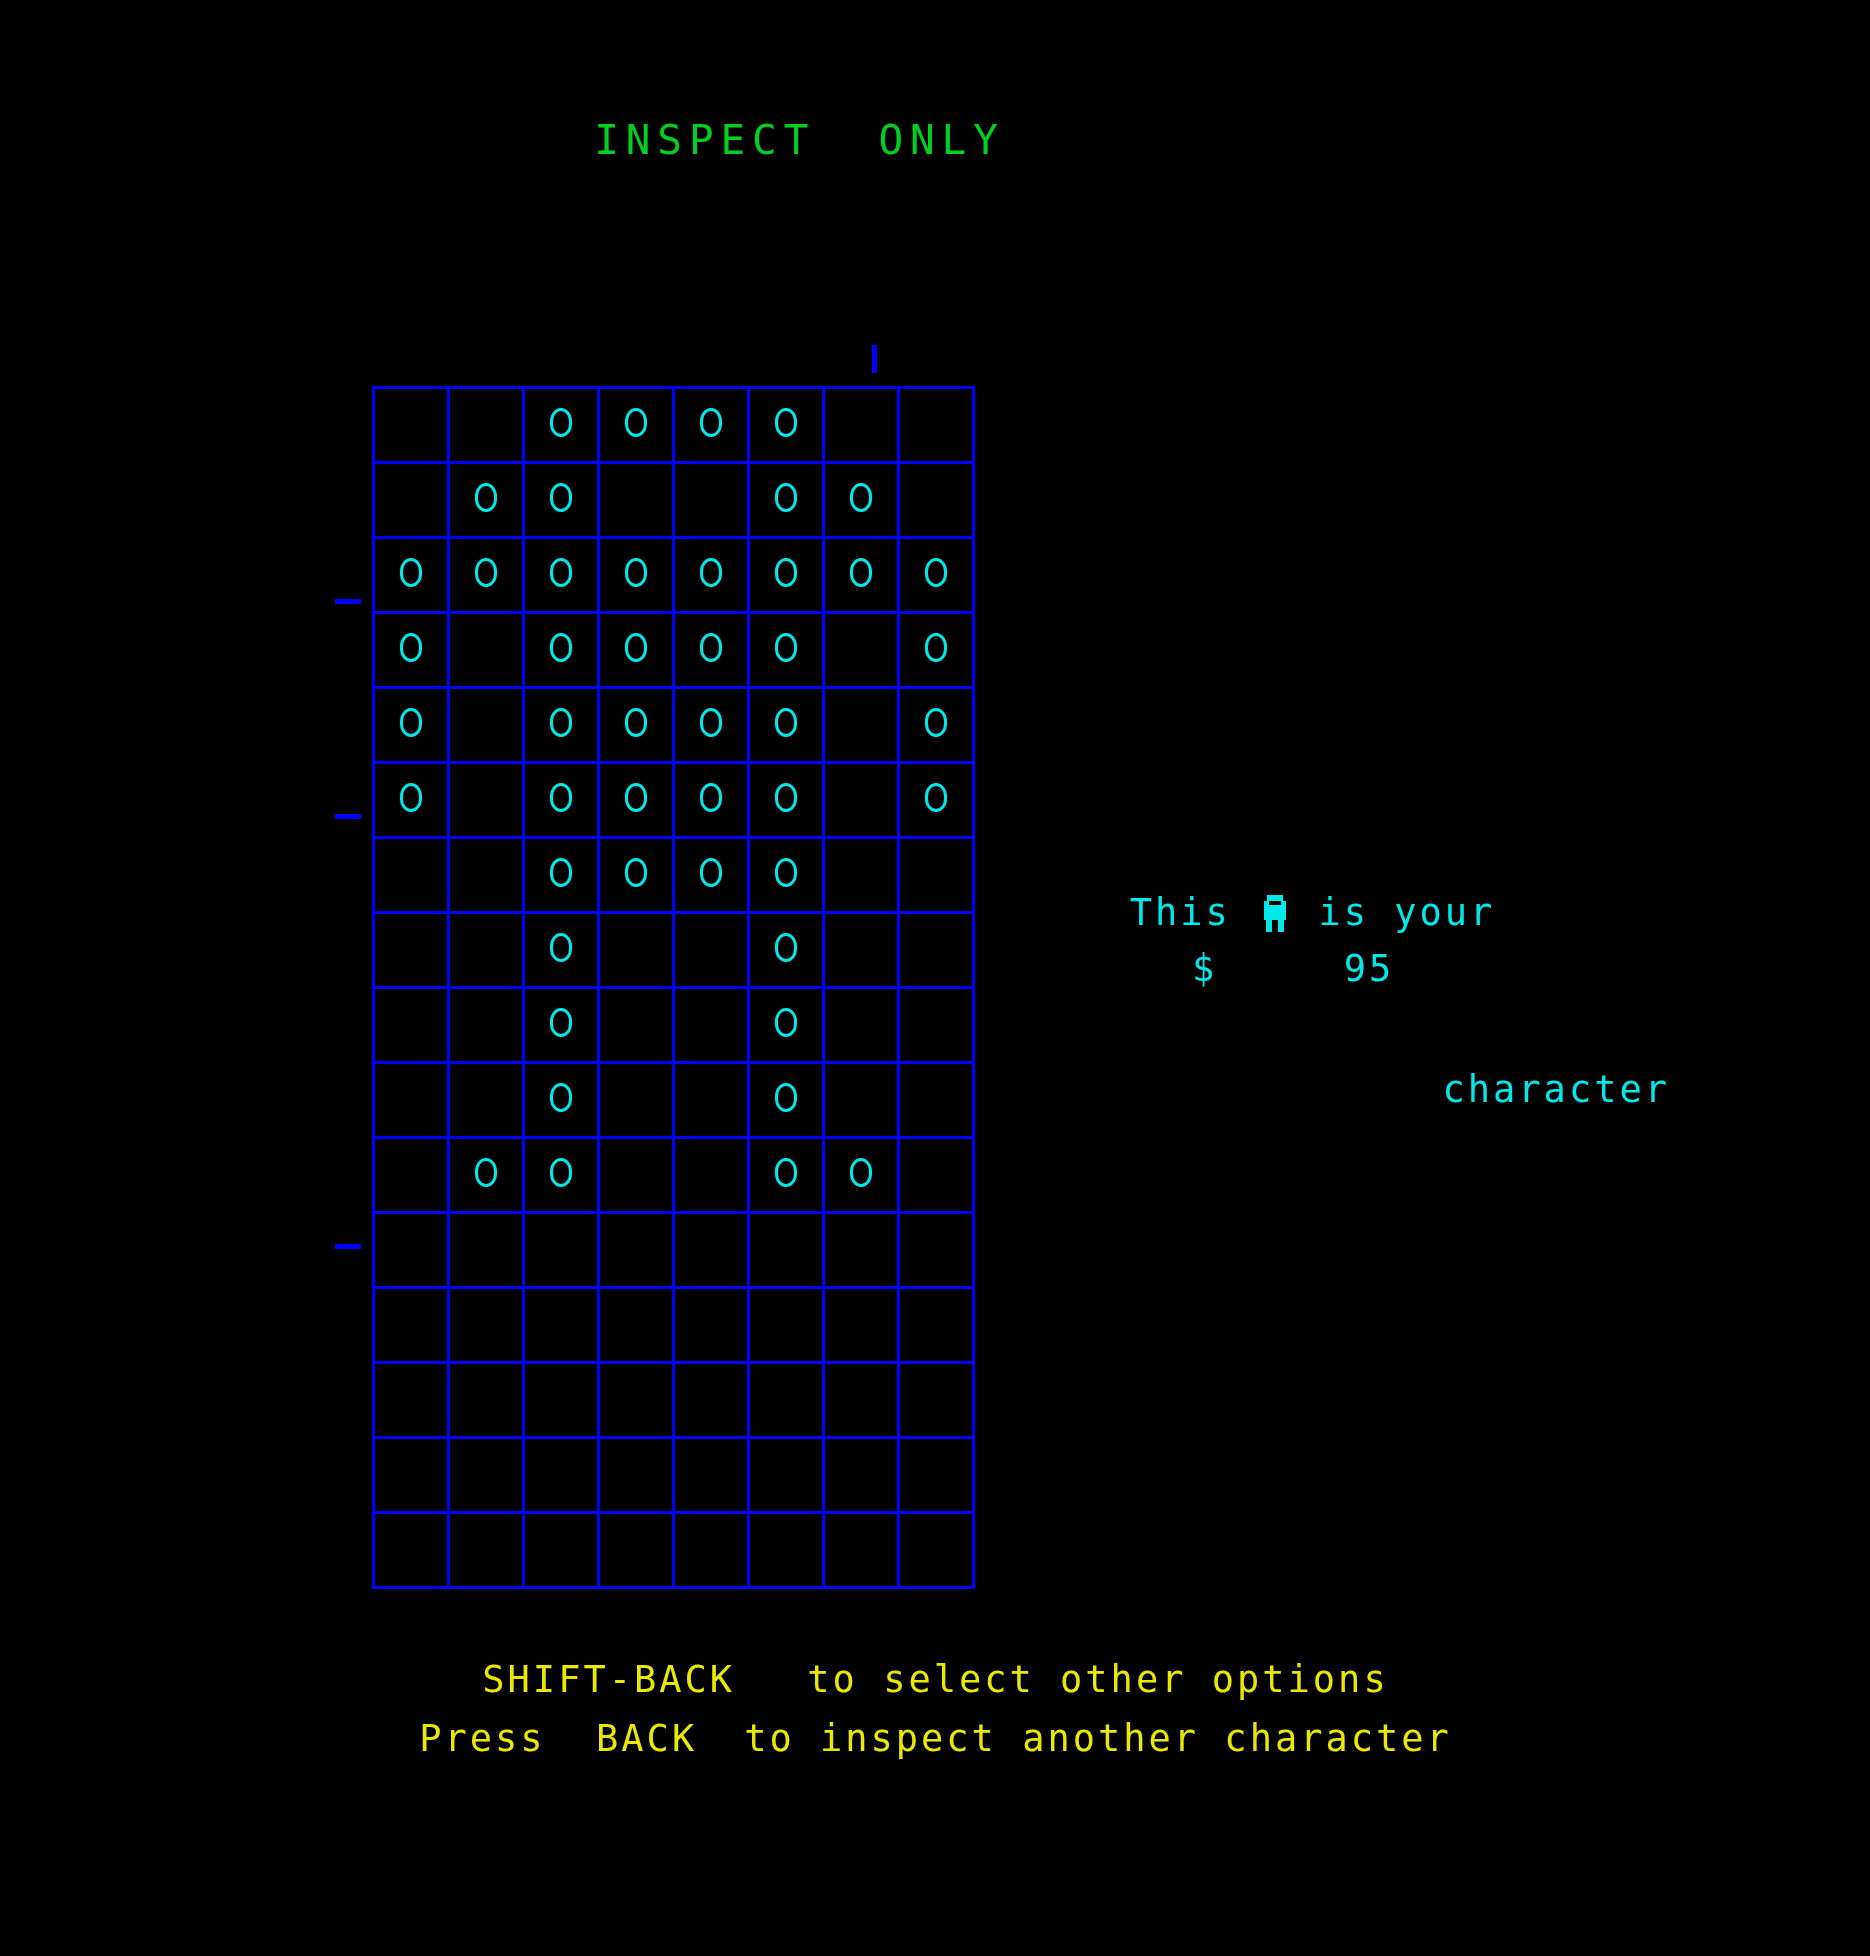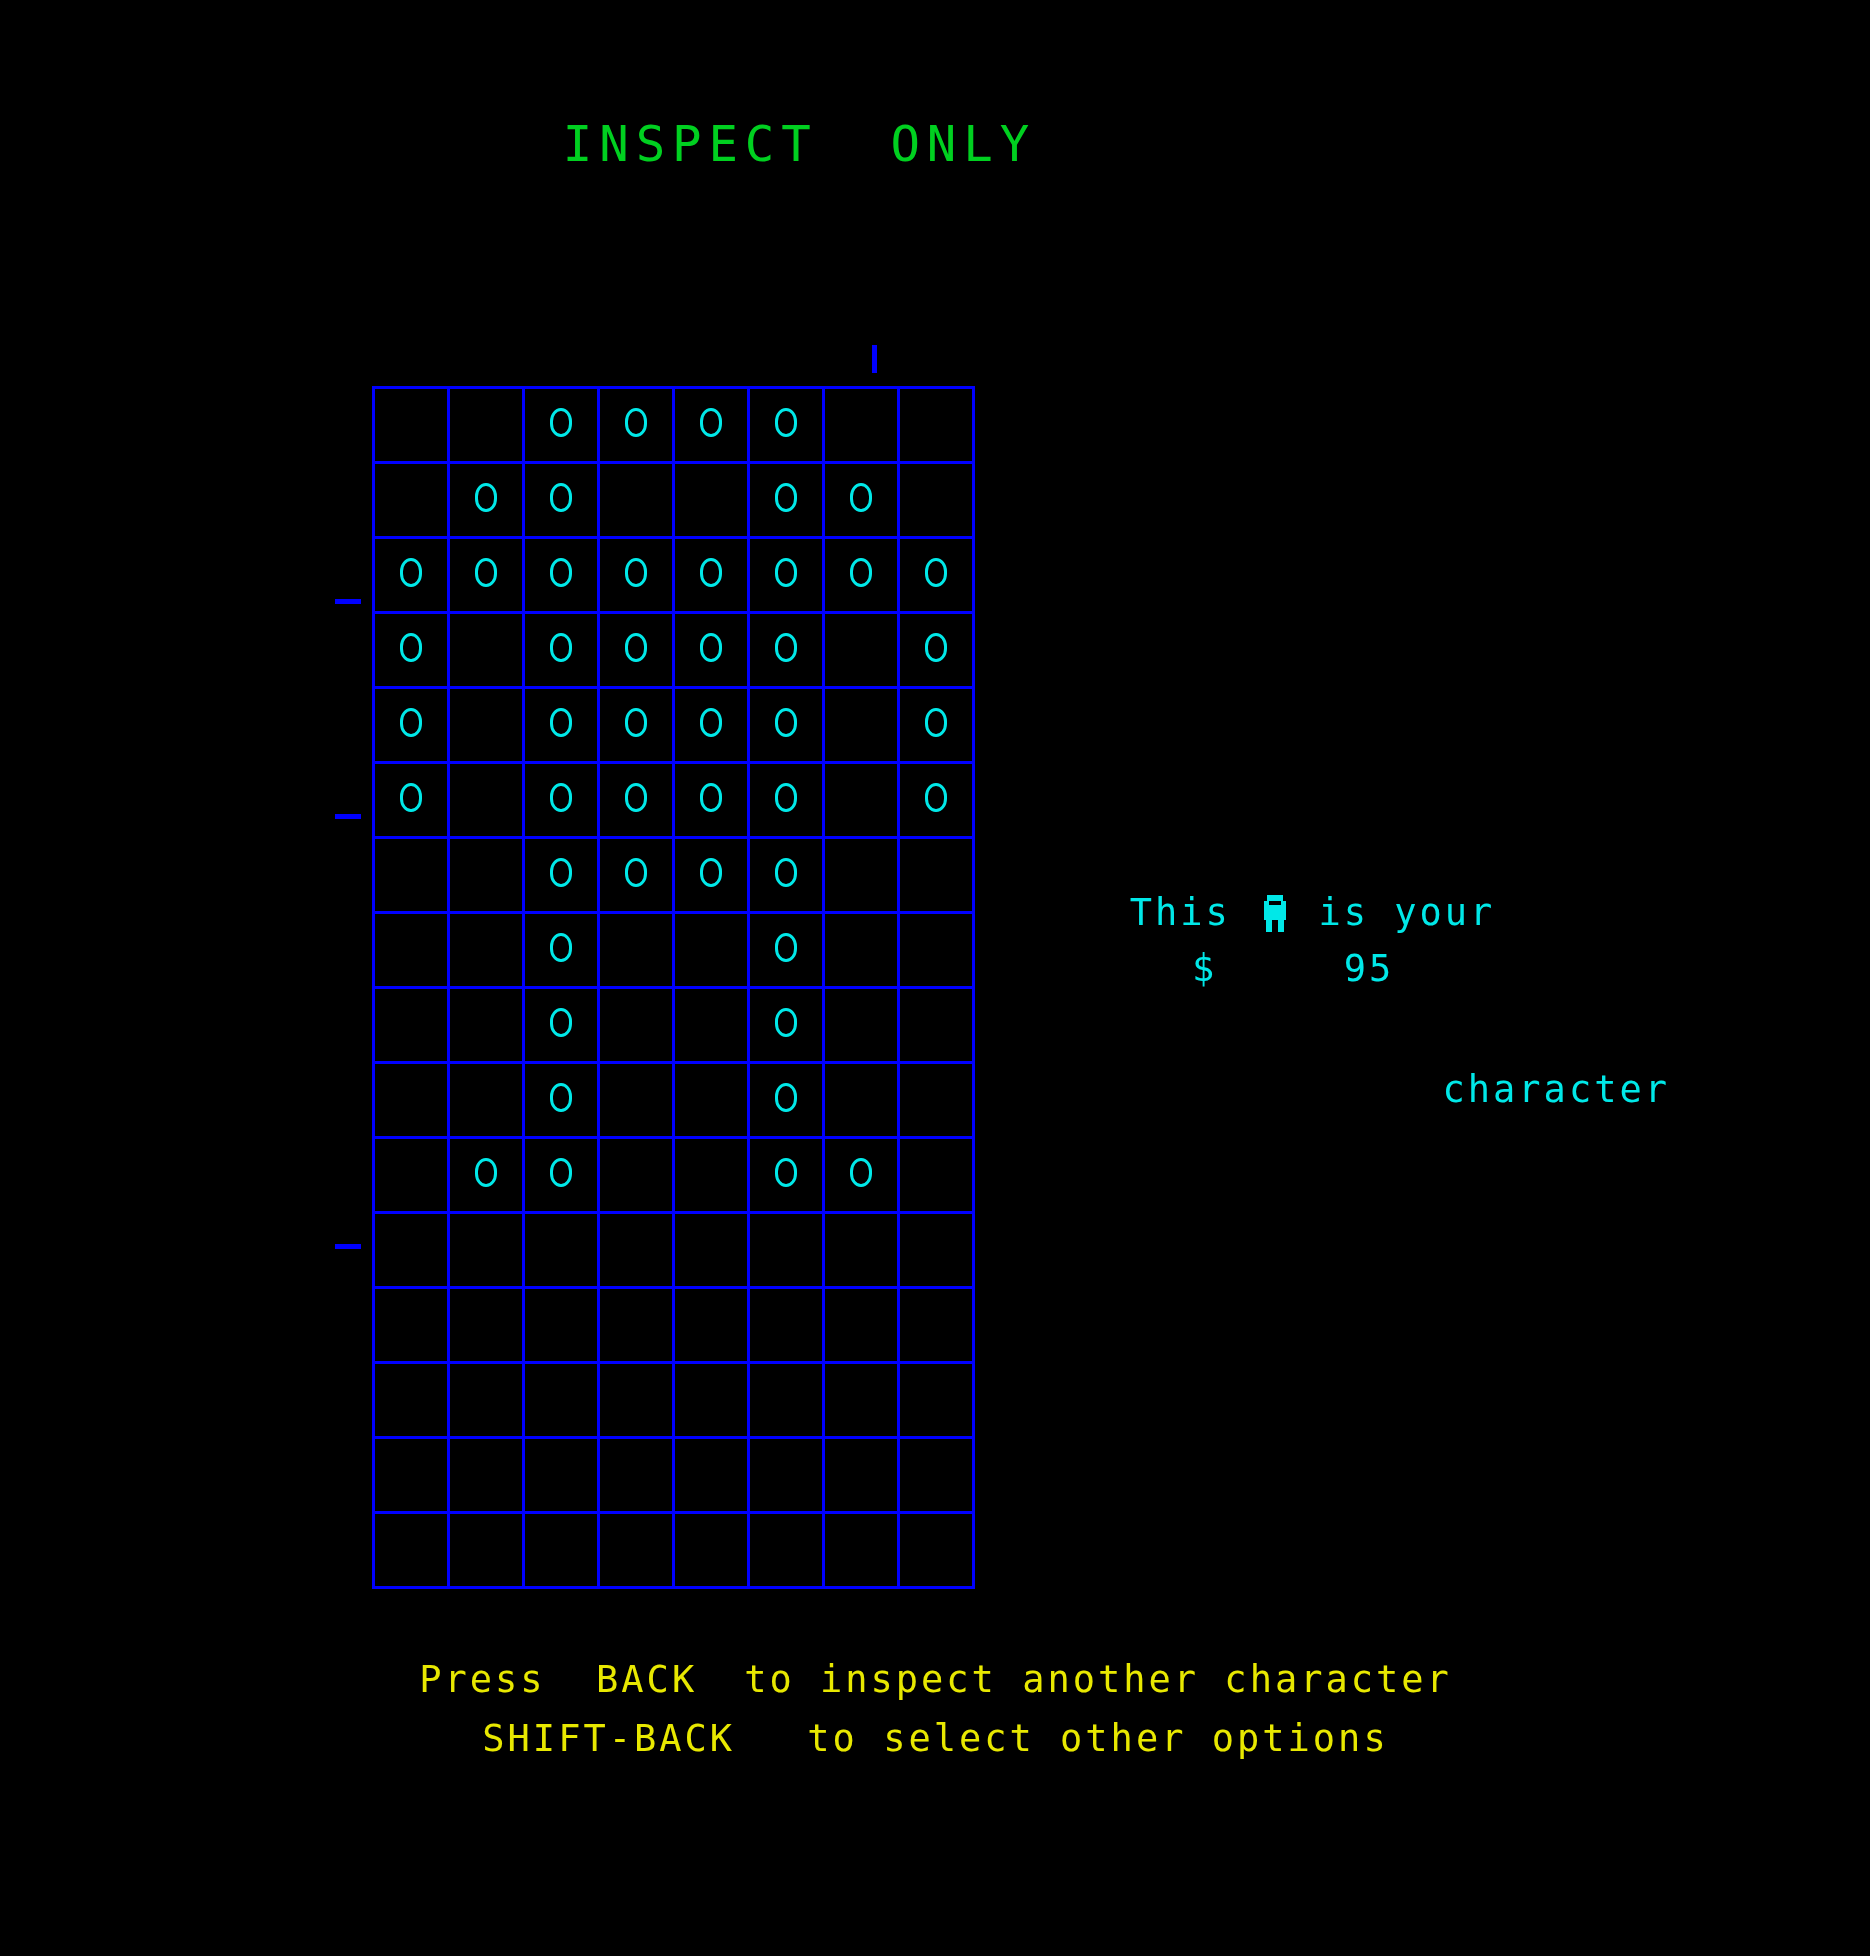--- a/index.html
+++ b/index.html
@@ -26,21 +26,21 @@
   }
 
   
   #title {
     position: absolute;
     left: 0;
     top: 116px;
     width: 1592px;
     text-align: center;
     color: #00d020;
-    font-size: 49px;
+    font-size: 41px;
     letter-spacing: 6.9px;
     font-weight: normal;
     white-space: pre;
     text-indent: 6.9px;
   }
 
   
   #grid-wrap {
     position: absolute;
     left: 372px;
@@ -379,16 +379,16 @@
       <div class="tick-v" style="left: 872px; top: 345px;"></div>
     </div>
 
   <div id="info">
     <span class="line1"><span>This </span><span class="figure-glyph"><span class="fig-head"></span><span class="fig-eye"></span><span class="fig-eyeslot"></span><span class="fig-body"></span><span class="fig-legL"></span><span class="fig-legR"></span></span><span> is your</span></span>
     <span class="line2">character</span>
   </div>
 
   <div id="money">$     95</div>
 
-  <div id="footer"><span class="frow"><span class="keycol">Press  BACK</span><span class="txtcol">to inspect another character</span></span><span class="frow"><span class="keycol">SHIFT-BACK</span><span class="txtcol">to select other options</span></span></div>
+  <div id="footer"><span class="frow"><span class="keycol">SHIFT-BACK</span><span class="txtcol">to select other options</span></span><span class="frow"><span class="keycol">Press  BACK</span><span class="txtcol">to inspect another character</span></span></div>
 
 </div>
 
 
 </body></html>

